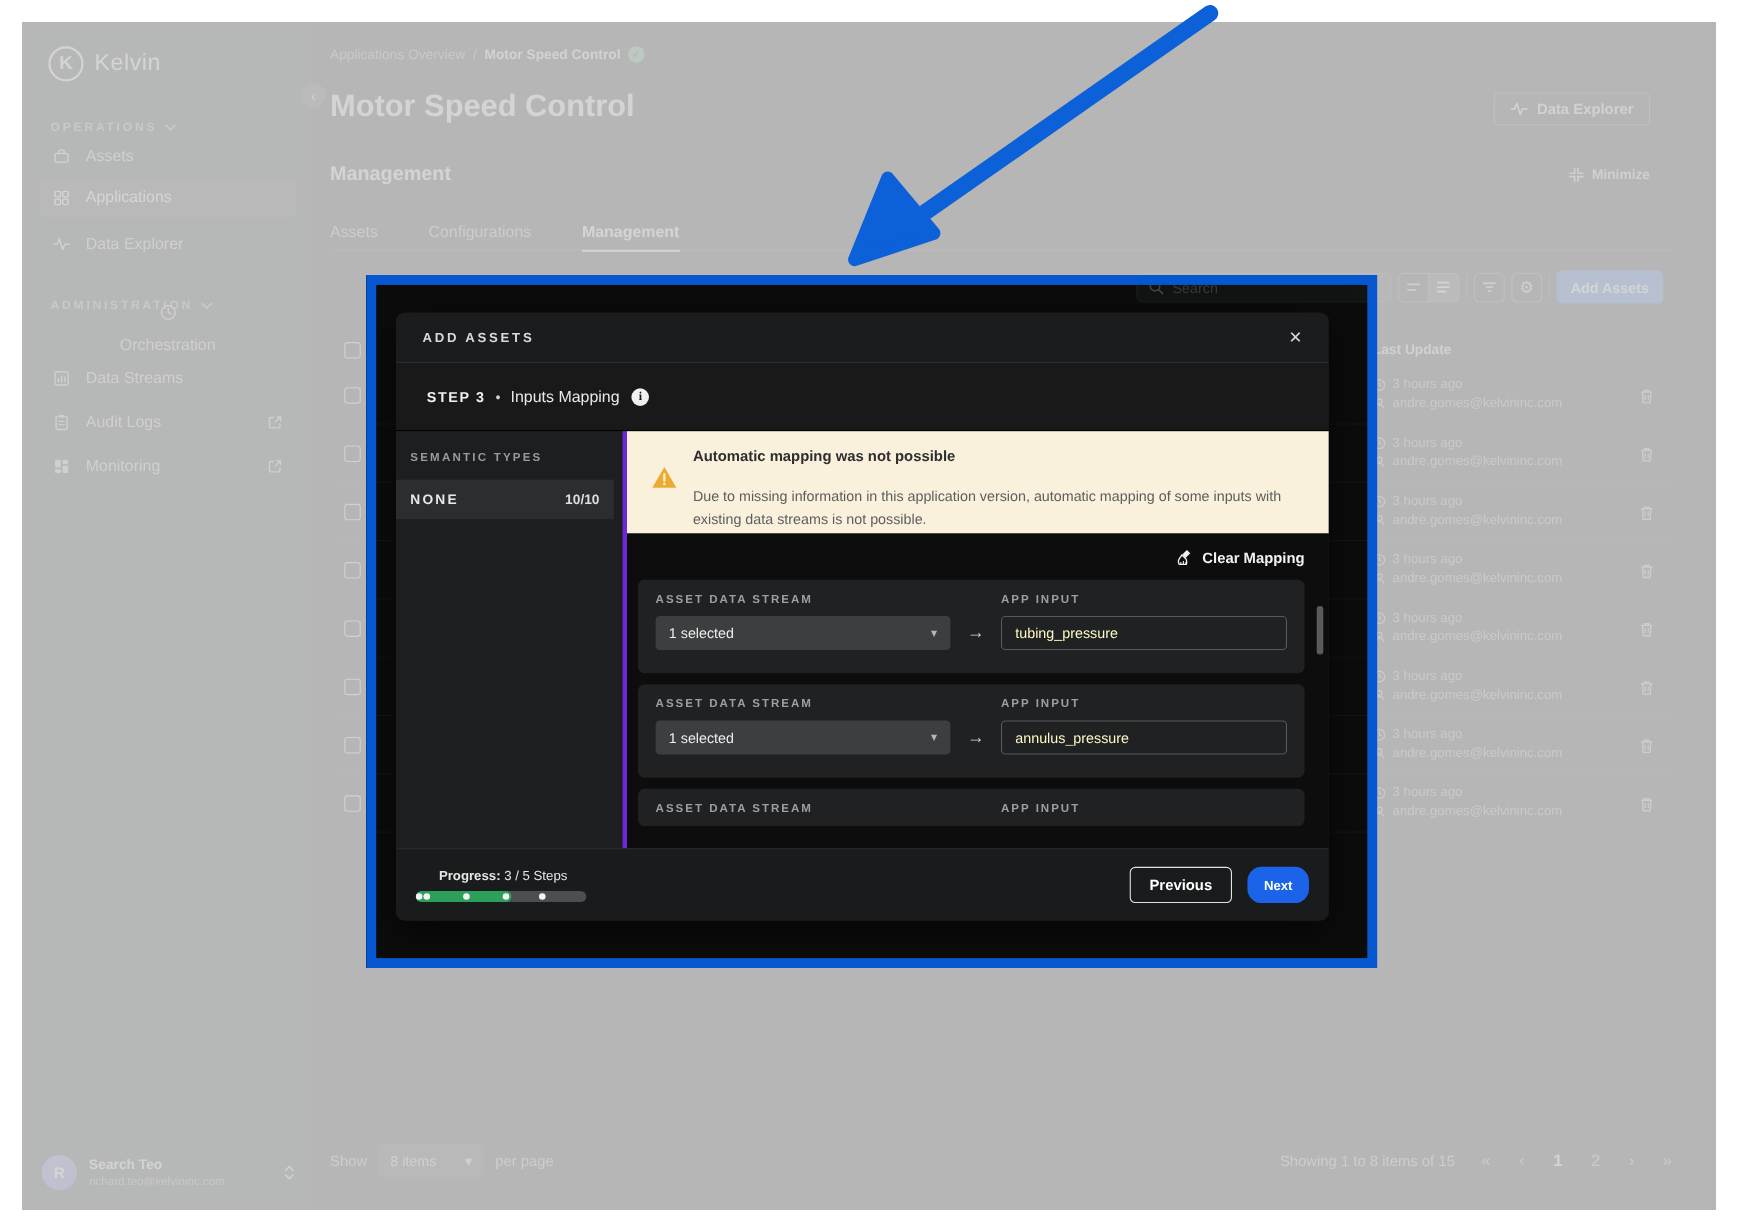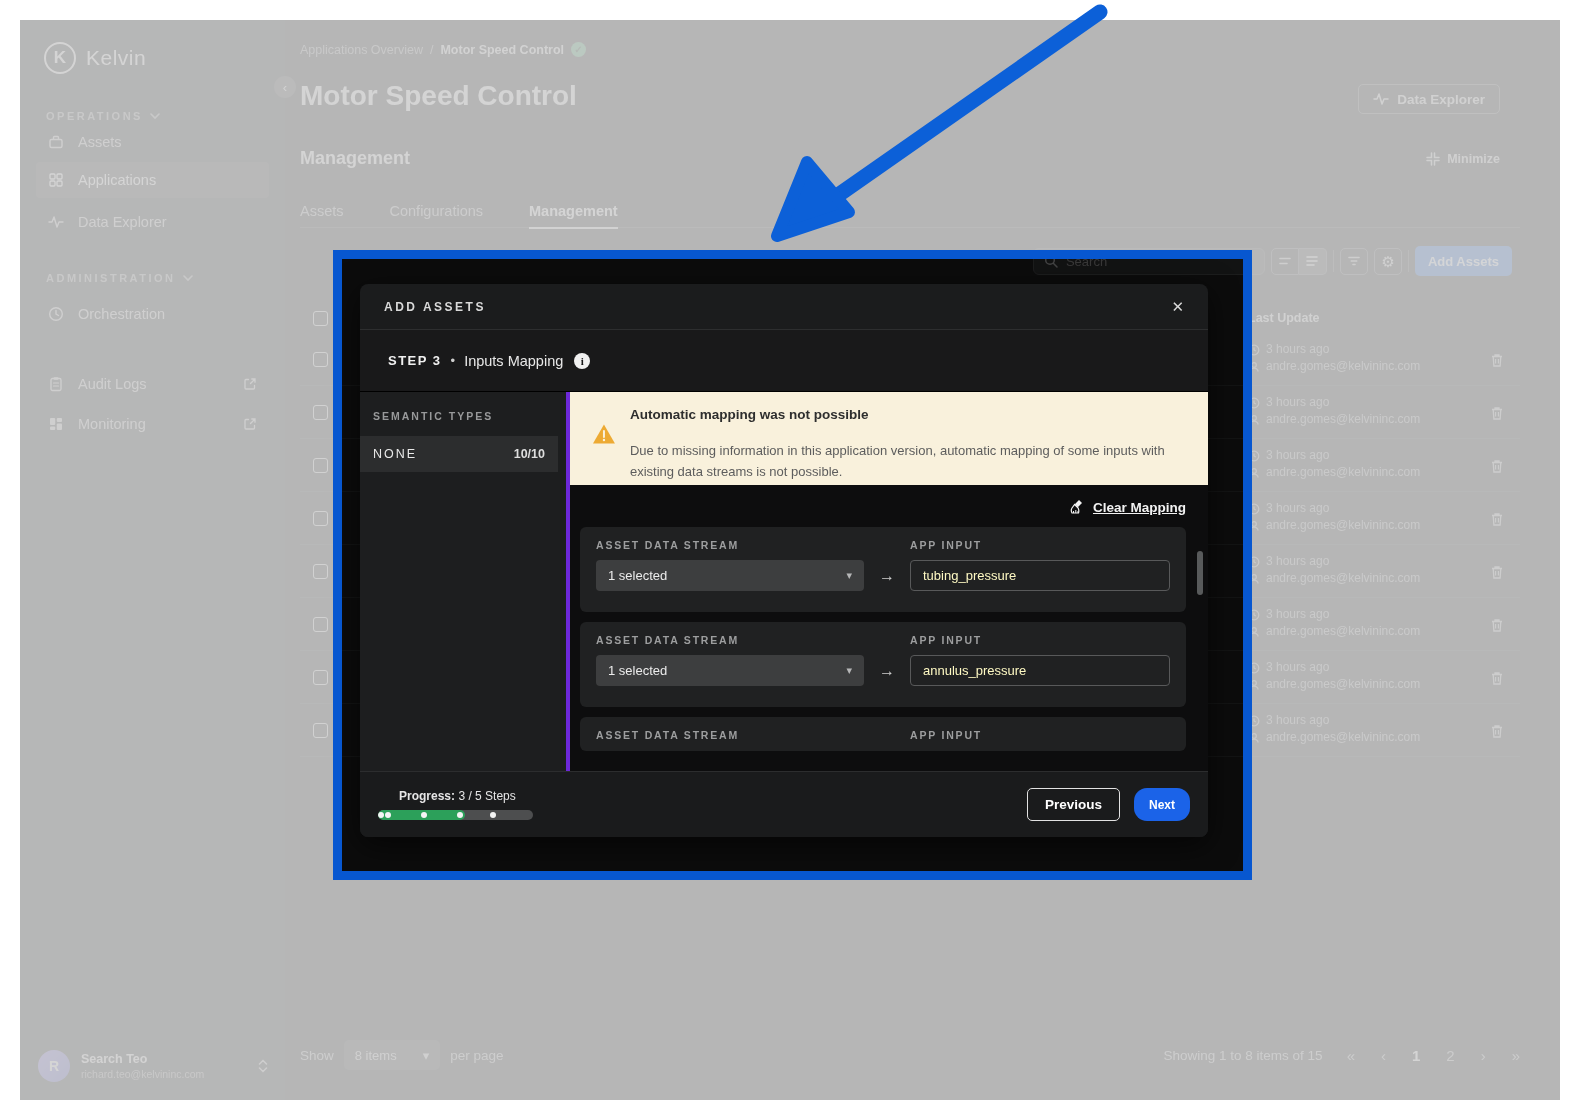--- a/index.html
+++ b/index.html
@@ -90,31 +90,31 @@
   .step-label { color:#f0f0f0; font-size:13px; font-weight:bold; letter-spacing:1.5px; }
   .step-bullet { color:#cfcfcf; font-size:13px; }
   .step-name { color:#e8e8e8; font-size:14.5px; }
   .info-icon { width:16px; height:16px; border-radius:50%; background:#f0f0f0; color:#161616; font-size:11px; font-weight:bold;
     display:flex; align-items:center; justify-content:center; font-family:"Liberation Serif", serif; margin-left:2px; }
 
   .modal-body { flex:1 1 auto; display:flex; min-height:0; }
   .sem-panel { flex:0 0 210px; background:#1d1e1f; border-right:4px solid #6d28d9; position:relative; }
   .sem-title { position:absolute; left:13px; top:18px; color:#98999a; font-size:10.5px; font-weight:bold; letter-spacing:2px; }
   .sem-item { position:absolute; left:0; right:8px; top:44px; height:36px; background:#2c2d2e; display:flex; align-items:center; padding:0 13px; }
-  .sem-item-label { color:#e9e9e9; font-size:12.5px; font-weight:normal; letter-spacing:2px; }
+  .sem-item-label { color:#e9e9e9; font-size:12.5px; font-weight:bold; letter-spacing:2px; }
   .sem-item-count { margin-left:auto; color:#dedede; font-size:12.5px; font-weight:bold; }
 
   .map-panel { flex:1 1 auto; display:flex; flex-direction:column; min-width:0; }
   .warning-banner { flex:0 0 93px; background:#f9f1dc; display:flex; gap:14px; padding:15px 20px 0 22px; }
   .warn-title { color:#2e2e2e; font-size:13.5px; font-weight:bold; margin-bottom:19px; }
   .warn-body { color:#5d5d5d; font-size:13px; line-height:1.6; max-width:560px; }
   .warn-tri { margin-top:16px; }
   .map-scroll { flex:1 1 auto; background:#0d0d0e; position:relative; padding:10px 16px 0 10px; overflow:hidden; }
   .clear-row { display:flex; justify-content:flex-end; padding:4px 6px 12px 0; }
-  .clear-btn { display:flex; align-items:center; gap:8px; color:#f2f2f2; font-size:13.5px; font-weight:bold;text-decoration:underline; }
+  .clear-btn { display:flex; align-items:center; gap:8px; color:#f2f2f2; font-size:13.5px; font-weight:bold; }
   .map-card { background:#202122; border-radius:6px; padding:12px 16px; margin:0 6px 10px 0; height:85px; }
   .map-card.partial { height:34px; overflow:hidden; margin-bottom:0; }
   .map-grid { display:grid; grid-template-columns:268px 46px 1fr; align-items:center; }
   .map-label { color:#9d9e9f; font-size:10.5px; font-weight:bold; letter-spacing:1.8px; }
   .map-controls { margin-top:9px; }
   .map-select { height:31px; background:#3d3e3f; border-radius:4px; display:flex; align-items:center; padding:0 12px;
     color:#ececec; font-size:13px; }
   .map-select .caret { margin-left:auto; color:#b6b7b8; font-size:11px; }
   .map-arrow { text-align:center; color:#cfcfcf; font-size:16px; }
   .map-input { height:31px; width:100%; background:transparent; border:1px solid #58595a; border-radius:4px;
@@ -185,26 +185,33 @@
         <span>Data Explorer</span>
       </div>
 
       <div class="group-label" style="top:252px;">
         <span>ADMINISTRATION</span>
         <svg class="icon-svg" width="10" height="7" viewBox="0 0 10 7">
             <path d="M1 1l4 4 4-4" stroke="#9a9b9c" stroke-width="1.6" fill="none" stroke-linecap="round"></path>
           </svg>
       </div>
 
-      <div class="side-item" style="top:278px;">
+      <div class="side-item" style="top:256px;flex-direction:column;">
         <svg class="icon-svg" width="16" height="16" viewBox="0 0 16 16">
             <circle cx="8" cy="8" r="6.3" stroke="#c7c8c9" stroke-width="1.4" fill="none"></circle>
             <path d="M8 4.5V8l2.5 1.5" stroke="#c7c8c9" stroke-width="1.4" fill="none" stroke-linecap="round"></path>
           </svg>
         <span>Orchestration</span>
+      </div>
+      <div class="side-item" style="top:308px;">
+        <svg class="icon-svg" width="16" height="16" viewBox="0 0 16 16">
+            <rect x="2" y="2" width="12" height="12" rx="1.5" stroke="#c7c8c9" stroke-width="1.3" fill="none"></rect>
+            <path d="M5 11V8M8 11V5.5M11 11V7" stroke="#c7c8c9" stroke-width="1.4" stroke-linecap="round"></path>
+          </svg>
+        <span>Data Streams</span>
       </div>
       <div class="side-item" style="top:348px;">
         <svg class="icon-svg" width="16" height="16" viewBox="0 0 16 16">
             <rect x="3" y="2.5" width="10" height="12" rx="1.5" stroke="#c7c8c9" stroke-width="1.3" fill="none"></rect>
             <rect x="5.5" y="1.2" width="5" height="2.6" rx="1" fill="#c7c8c9"></rect>
             <path d="M5.5 7h5M5.5 10h5" stroke="#c7c8c9" stroke-width="1.2" stroke-linecap="round"></path>
           </svg>
         <span>Audit Logs</span>
         <svg class="icon-svg ext" width="14" height="14" viewBox="0 0 14 14">
             <path d="M5.5 2.5H3a1 1 0 00-1 1V11a1 1 0 001 1h7.5a1 1 0 001-1V8.5" stroke="#c7c8c9" stroke-width="1.3" fill="none" stroke-linecap="round"></path>

